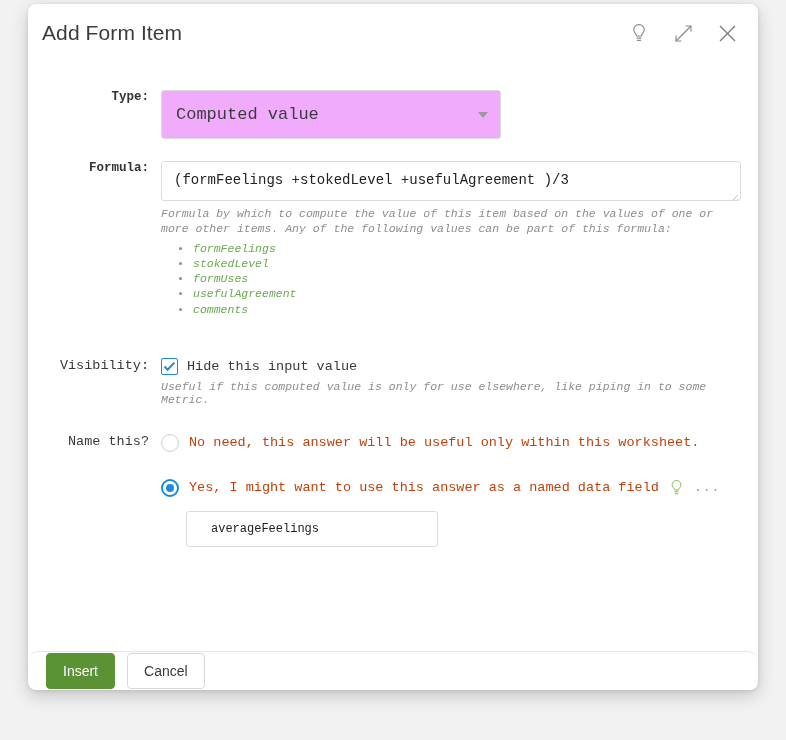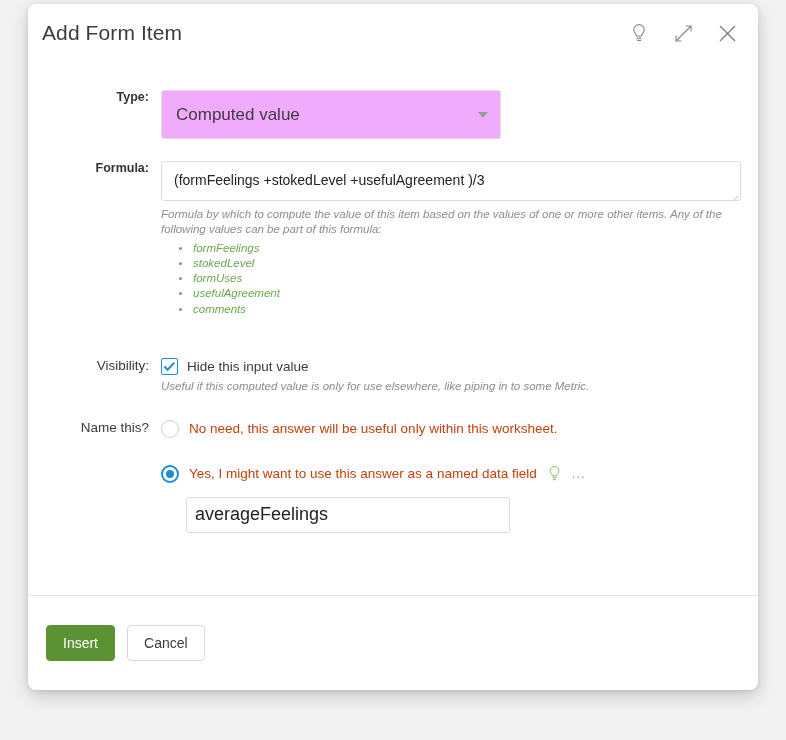--- a/index.html
+++ b/index.html
@@ -58,20 +58,21 @@
     cursor: pointer;
     color: #8a8a8a;
   }
 
   
   .dlg-body {
     flex: 1 1 auto;
     padding: 10px 0 0 0;
     position: relative;
     overflow: hidden;
+    font-family: Liberation Mono, monospace;
   }
 
   .row {
     display: flex;
     align-items: flex-start;
     padding: 0 18px 0 0;
   }
   .row-label {
     width: 133px;
     flex: 0 0 133px;
@@ -238,42 +239,43 @@
     font-size: 13.5px;
     color: #c2410c;
   }
   .dots {
     font-size: 13px;
     color: #9a9a9a;
     letter-spacing: 1px;
   }
 
   .text-input {
-    width: 324px;
+    width: 252px;
     height: 36px;
     box-sizing: border-box;
     border: 1px solid #dcdcdc;
     border-radius: 3px;
     background: #fff;
     display: flex;
     align-items: center;
-    padding: 0 8px;
-    font-size: 18px;
+    padding: 0 24px;
+    font-size: 12px;
     color: #222;
     cursor: text;
   }
 
   
   .dlg-footer {
     flex: 0 0 auto;
     border-top: 1px solid #e6e6e6;
-    padding: 29px 18px;
+    padding: 1px 18px;
     display: flex;
     align-items: center;
     gap: 12px;
+    border-radius: 10px;
   }
   .btn {
     height: 36px;
     min-width: 62px;
     padding: 0 16px;
     border-radius: 4px;
     font-size: 14px;
     display: inline-flex;
     align-items: center;
     justify-content: center;

